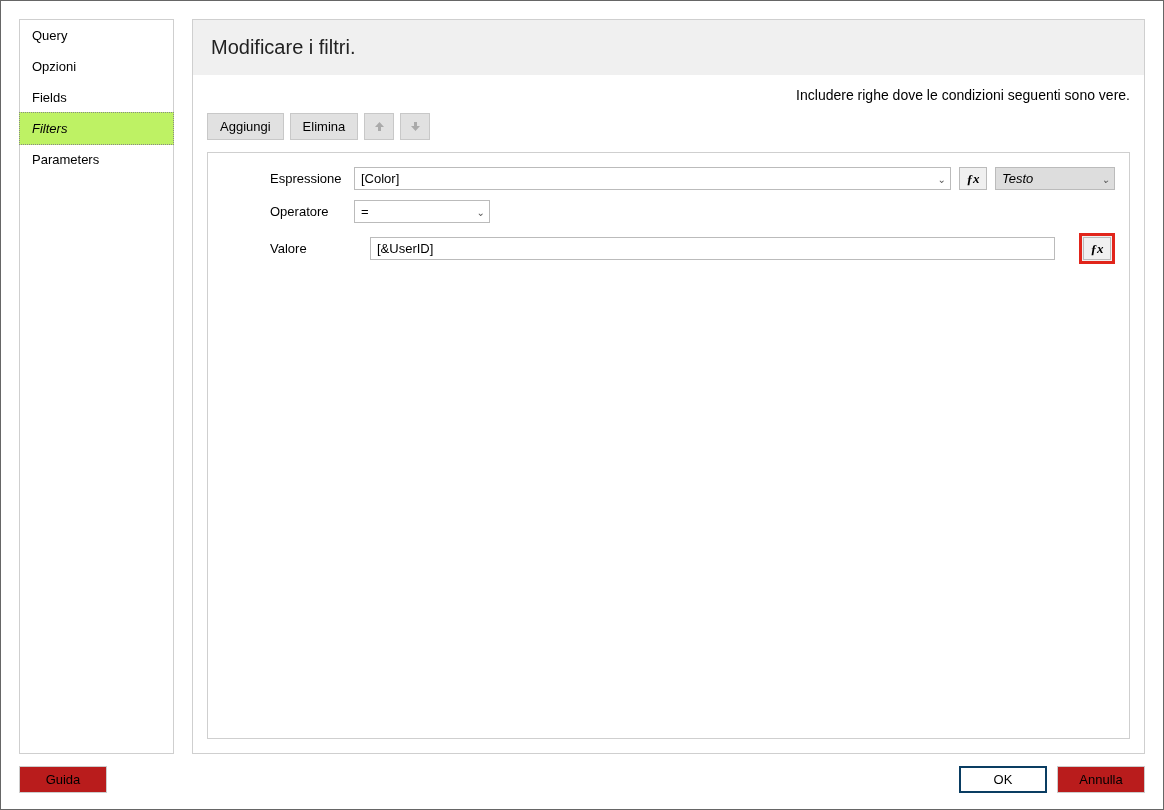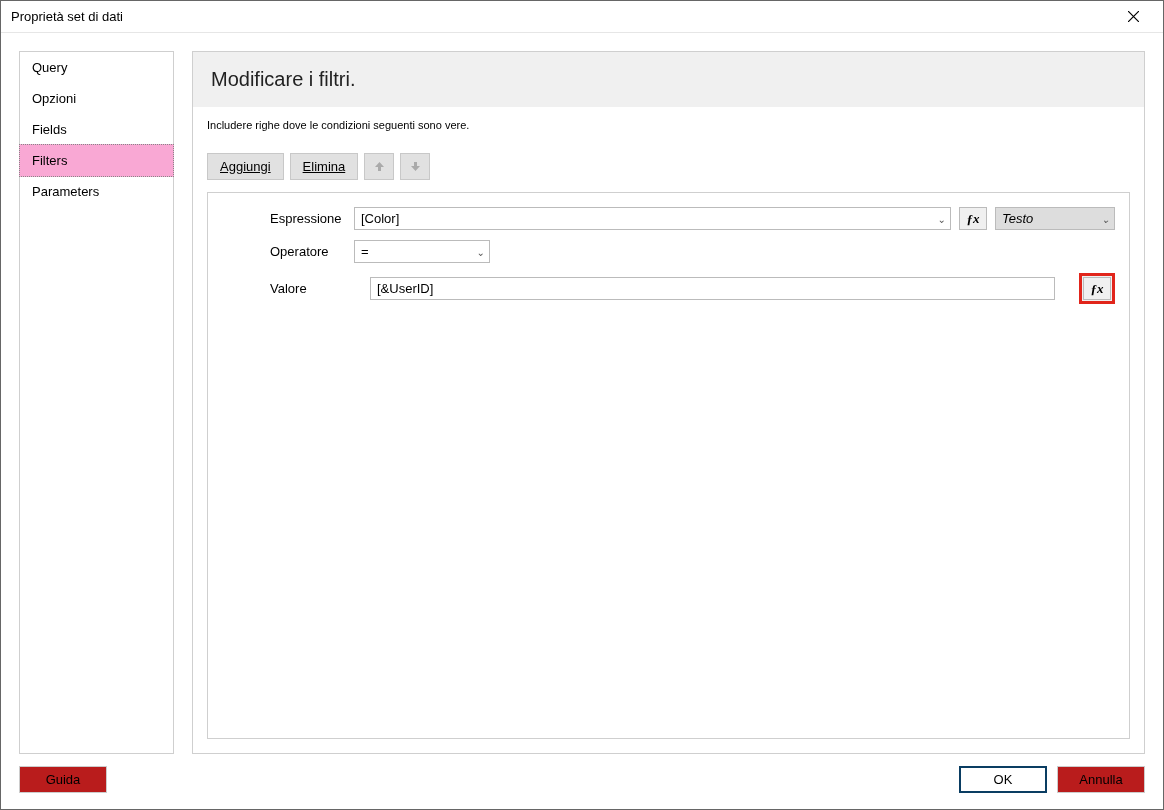--- a/index.html
+++ b/index.html
@@ -53,24 +53,25 @@
     background: #fff;
     display: flex;
     flex-direction: column;
   }
   .sidebar-item {
     padding: 8px 12px;
     cursor: pointer;
     font-size: 13px;
   }
   .sidebar-item.selected {
-    background: #f9a8d4;
+    background: #bef264;
     border: 1px dotted #888;
     margin: -1px;
     padding: 8px 12px;
+    font-style: italic;
   }
   .main {
     flex: 1;
     border: 1px solid #cfcfcf;
     display: flex;
     flex-direction: column;
     min-height: 0;
   }
   .main-header {
     background: #f0f0f0;
@@ -80,28 +81,28 @@
     color: #222;
   }
   .main-body {
     flex: 1;
     padding: 12px 14px 14px 14px;
     display: flex;
     flex-direction: column;
     min-height: 0;
   }
   .instruction {
-    font-size: 11px;
-    margin-bottom: 22px;
+    font-size: 14px;
+    margin-bottom: 10px;
+    text-align: right;
   }
   .toolbar {
     display: flex;
     gap: 6px;
     margin-bottom: 12px;
-    text-decoration: underline;
   }
   .tb-btn {
     background: #e1e1e1;
     border: 1px solid #c8c8c8;
     padding: 4px 12px;
     font-size: 13px;
     cursor: pointer;
     height: 27px;
     display: flex;
     align-items: center;
@@ -207,28 +208,20 @@
   .dlg-btn.primary {
     border: 2px solid #0a3d62;
     background: #fff;
   }
 </style>
 </head>
 <body>
 
 <div class="window">
 
-  <div class="titlebar">
-    <span class="title-text">Proprietà set di dati</span>
-    <div class="close-btn">
-      <svg width="11" height="11" viewBox="0 0 11 11">
-          <path d="M0 0 L11 11 M11 0 L0 11" stroke="#000" stroke-width="1.2"></path>
-        </svg>
-    </div>
-  </div>
 
   <div class="body">
 
     <div class="sidebar">
       <div class="sidebar-item">Query</div>
       <div class="sidebar-item">Opzioni</div>
       <div class="sidebar-item">Fields</div>
       <div class="sidebar-item selected">Filters</div>
       <div class="sidebar-item">Parameters</div>
     </div>

